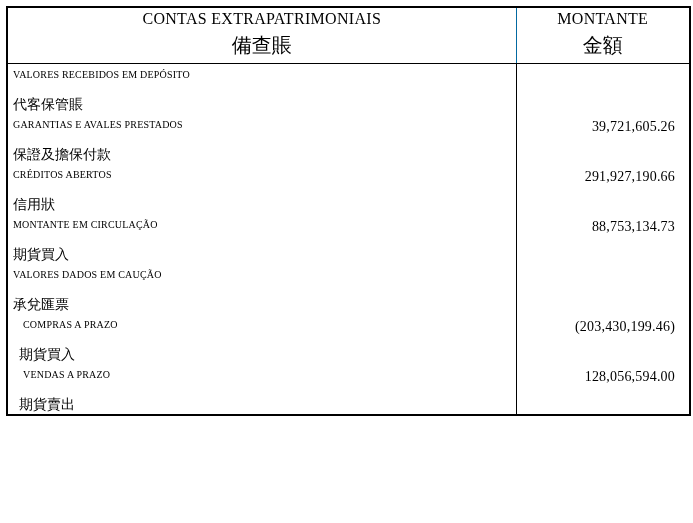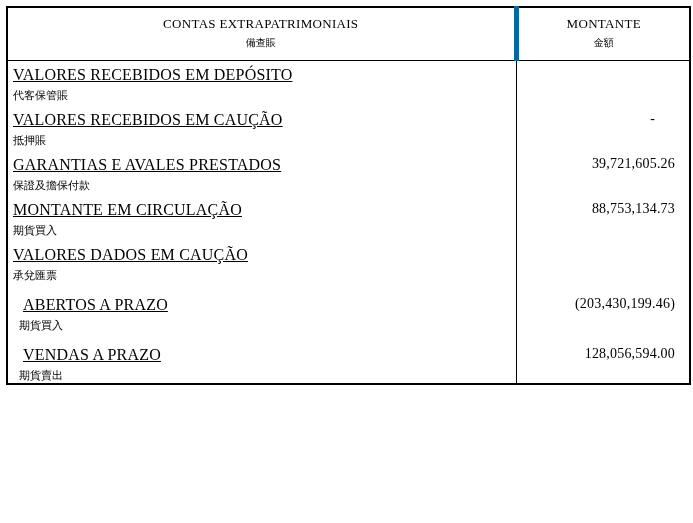--- a/index.html
+++ b/index.html
@@ -32,44 +32,44 @@
   col.c-amount { width: 174px; }
 
   thead th {
     border-bottom: 1px solid #000000;
     font-weight: normal;
     text-align: center;
     vertical-align: middle;
     height: 46px;
     padding: 2px 0 4px 0;
   }
-  th.amount-head { border-left: 5px solid #0369a1; }
+  th.amount-head { border-left: 1px solid #0369a1; }
 
-  .head-pt { font-size: 13px; letter-spacing: 0.3px; text-align: center; }
-  .head-cn { font-size: 10px; margin-top: 4px; font-family: "Liberation Serif", "DejaVu Sans", serif; }
+  .head-pt { font-size: 16px; letter-spacing: 0.3px; text-align: center; }
+  .head-cn { font-size: 20px; margin-top: 4px; font-family: "Liberation Serif", "DejaVu Sans", serif; }
 
   td.desc {
     vertical-align: top;
     padding: 5px 4px 0 5px;
   }
   td.amount {
     border-left: 1px solid #000000;
     vertical-align: top;
     text-align: right;
     padding: 5px 14px 0 4px;
     font-size: 14px;
     letter-spacing: 0.2px;
     white-space: nowrap;
   }
   td.amount.dash { padding-right: 34px; }
 
-  .pt { font-size: 16px; letter-spacing: 0.2px; white-space: nowrap; text-decoration: underline; }
+  .pt { font-size: 10px; letter-spacing: 0.2px; white-space: nowrap; }
   .cn {
-    font-size: 11px;
-    margin-top: 4px;
+    font-size: 14px;
+    margin-top: 16px;
     font-family: "Liberation Serif", "DejaVu Sans", serif;
     white-space: nowrap;
   }
 
   tr.row       { height: 45px; }
   tr.row.tall  { height: 50px; }
   tr.row.med   { height: 43px; padding-left: 24px; }
   tr.row.last  { height: 40px; }
 
   tr.row.indent .pt { padding-left: 10px; }
@@ -99,49 +99,49 @@
     <tbody>
       <tr class="row">
         <td class="desc">
           <div class="pt">VALORES RECEBIDOS EM DEPÓSITO</div>
           <div class="cn">代客保管賬</div>
         </td>
         <td class="amount"></td>
       </tr>
       <tr class="row">
         <td class="desc">
-          <div class="pt">VALORES RECEBIDOS EM CAUÇÃO</div>
-          <div class="cn">抵押賬</div>
-        </td>
-        <td class="amount dash">-</td>
-      </tr>
-      <tr class="row">
-        <td class="desc">
           <div class="pt">GARANTIAS E AVALES PRESTADOS</div>
           <div class="cn">保證及擔保付款</div>
         </td>
         <td class="amount">39,721,605.26</td>
+      </tr>
+      <tr class="row">
+        <td class="desc">
+          <div class="pt">CRÉDITOS ABERTOS</div>
+          <div class="cn">信用狀</div>
+        </td>
+        <td class="amount">291,927,190.66</td>
       </tr>
       <tr class="row">
         <td class="desc">
           <div class="pt">MONTANTE EM CIRCULAÇÃO</div>
           <div class="cn">期貨買入</div>
         </td>
         <td class="amount">88,753,134.73</td>
       </tr>
       <tr class="row tall">
         <td class="desc">
           <div class="pt">VALORES DADOS EM CAUÇÃO</div>
           <div class="cn">承兌匯票</div>
         </td>
         <td class="amount"></td>
       </tr>
       <tr class="row tall indent">
         <td class="desc">
-          <div class="pt">ABERTOS A PRAZO</div>
+          <div class="pt">COMPRAS A PRAZO</div>
           <div class="cn">期貨買入</div>
         </td>
         <td class="amount">(203,430,199.46)</td>
       </tr>
       <tr class="row med indent">
         <td class="desc">
           <div class="pt">VENDAS A PRAZO</div>
           <div class="cn">期貨賣出</div>
         </td>
         <td class="amount">128,056,594.00</td>

